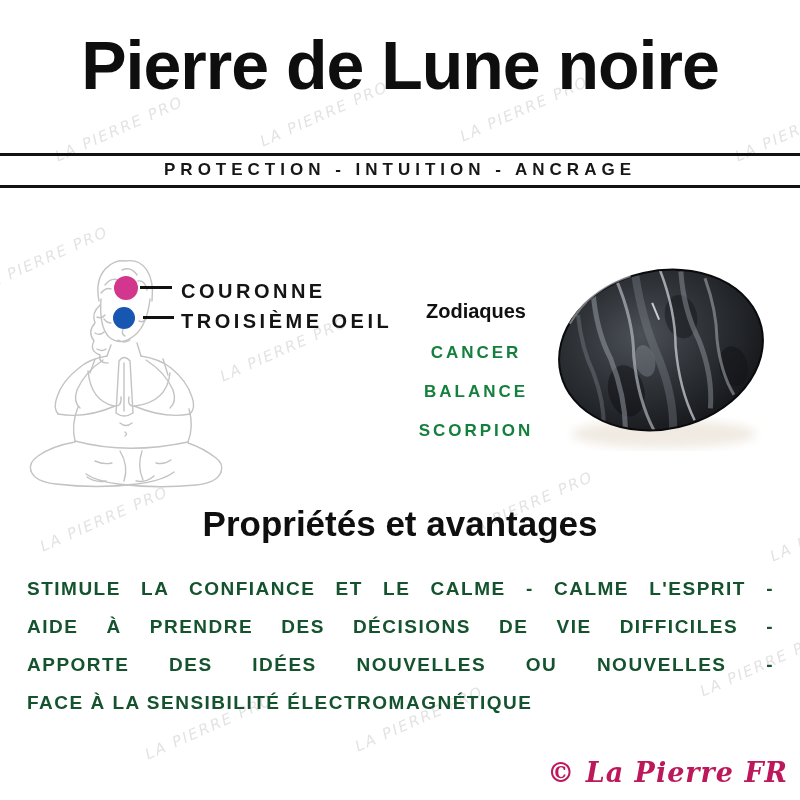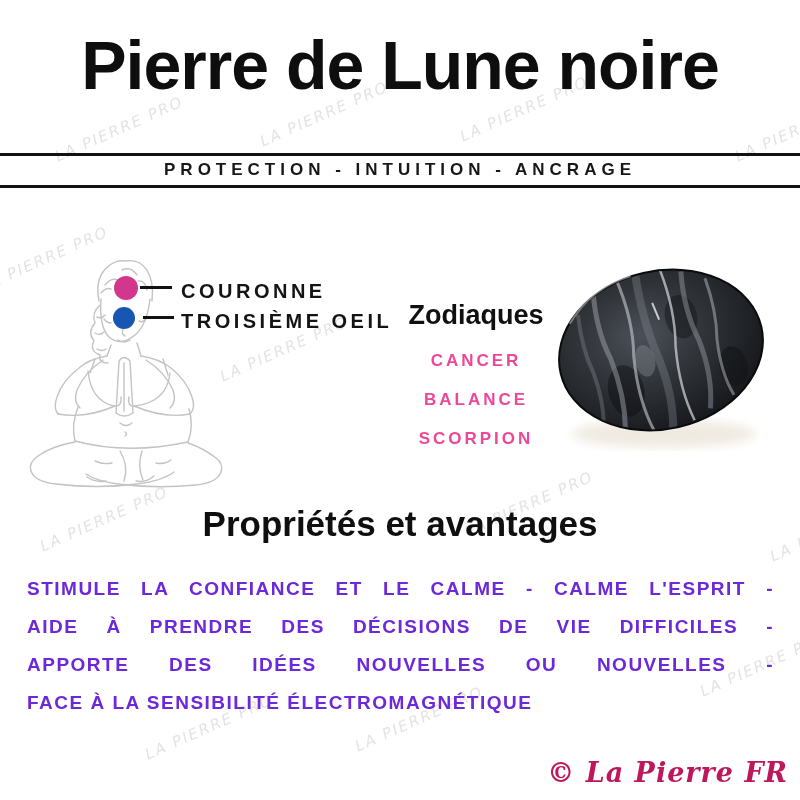--- a/index.html
+++ b/index.html
@@ -45,37 +45,37 @@
   .connector-2 { left:143px; top:316px; width:31px; }
 
   .chakra-label {
     position:absolute; font-size:20px; font-weight:bold; letter-spacing:3.5px; color:#141414;
     white-space:nowrap;
   }
   .chakra-label-1 { left:181px; top:280px; }
   .chakra-label-2 { left:181px; top:310px; }
 
   .zodiac-block { position:absolute; left:396px; top:300px; width:160px; text-align:center; }
-  .zodiac-heading { margin:0 0 20px 0; font-size:27px; font-weight:bold; color:#101010; }
+  .zodiac-heading { margin:0 0 20px 0; font-size:20px; font-weight:bold; color:#101010; }
   .zodiac-item {
-    font-size:17px; font-weight:bold; letter-spacing:3px; color:#ec4899;
+    font-size:17px; font-weight:bold; letter-spacing:3px; color:#15803d;
     line-height:20px; margin-bottom:19px;
   }
 
   .stone-svg { position:absolute; left:548px; top:262px; }
 
   .props-heading {
     position:absolute; top:504px; left:0; width:100%; margin:0;
     text-align:center; font-size:35px; font-weight:bold; color:#0f0f0f;
   }
 
   .props-text { position:absolute; left:27px; top:570px; width:747px; }
   .props-line {
     font-size:19px; font-weight:bold; letter-spacing:1.5px; line-height:38px;
-    color:#6d28d9; text-align:justify; text-align-last:justify;
+    color:#14532d; text-align:justify; text-align-last:justify;
   }
   .props-line:last-child { text-align-last:left; }
 
   .signature {
     position:absolute; right:12px; top:757px;
     font-family:"DejaVu Serif", serif; font-style:italic; font-weight:bold;
     font-size:27px; letter-spacing:1px; white-space:nowrap;
   }
 </style>
 </head>

